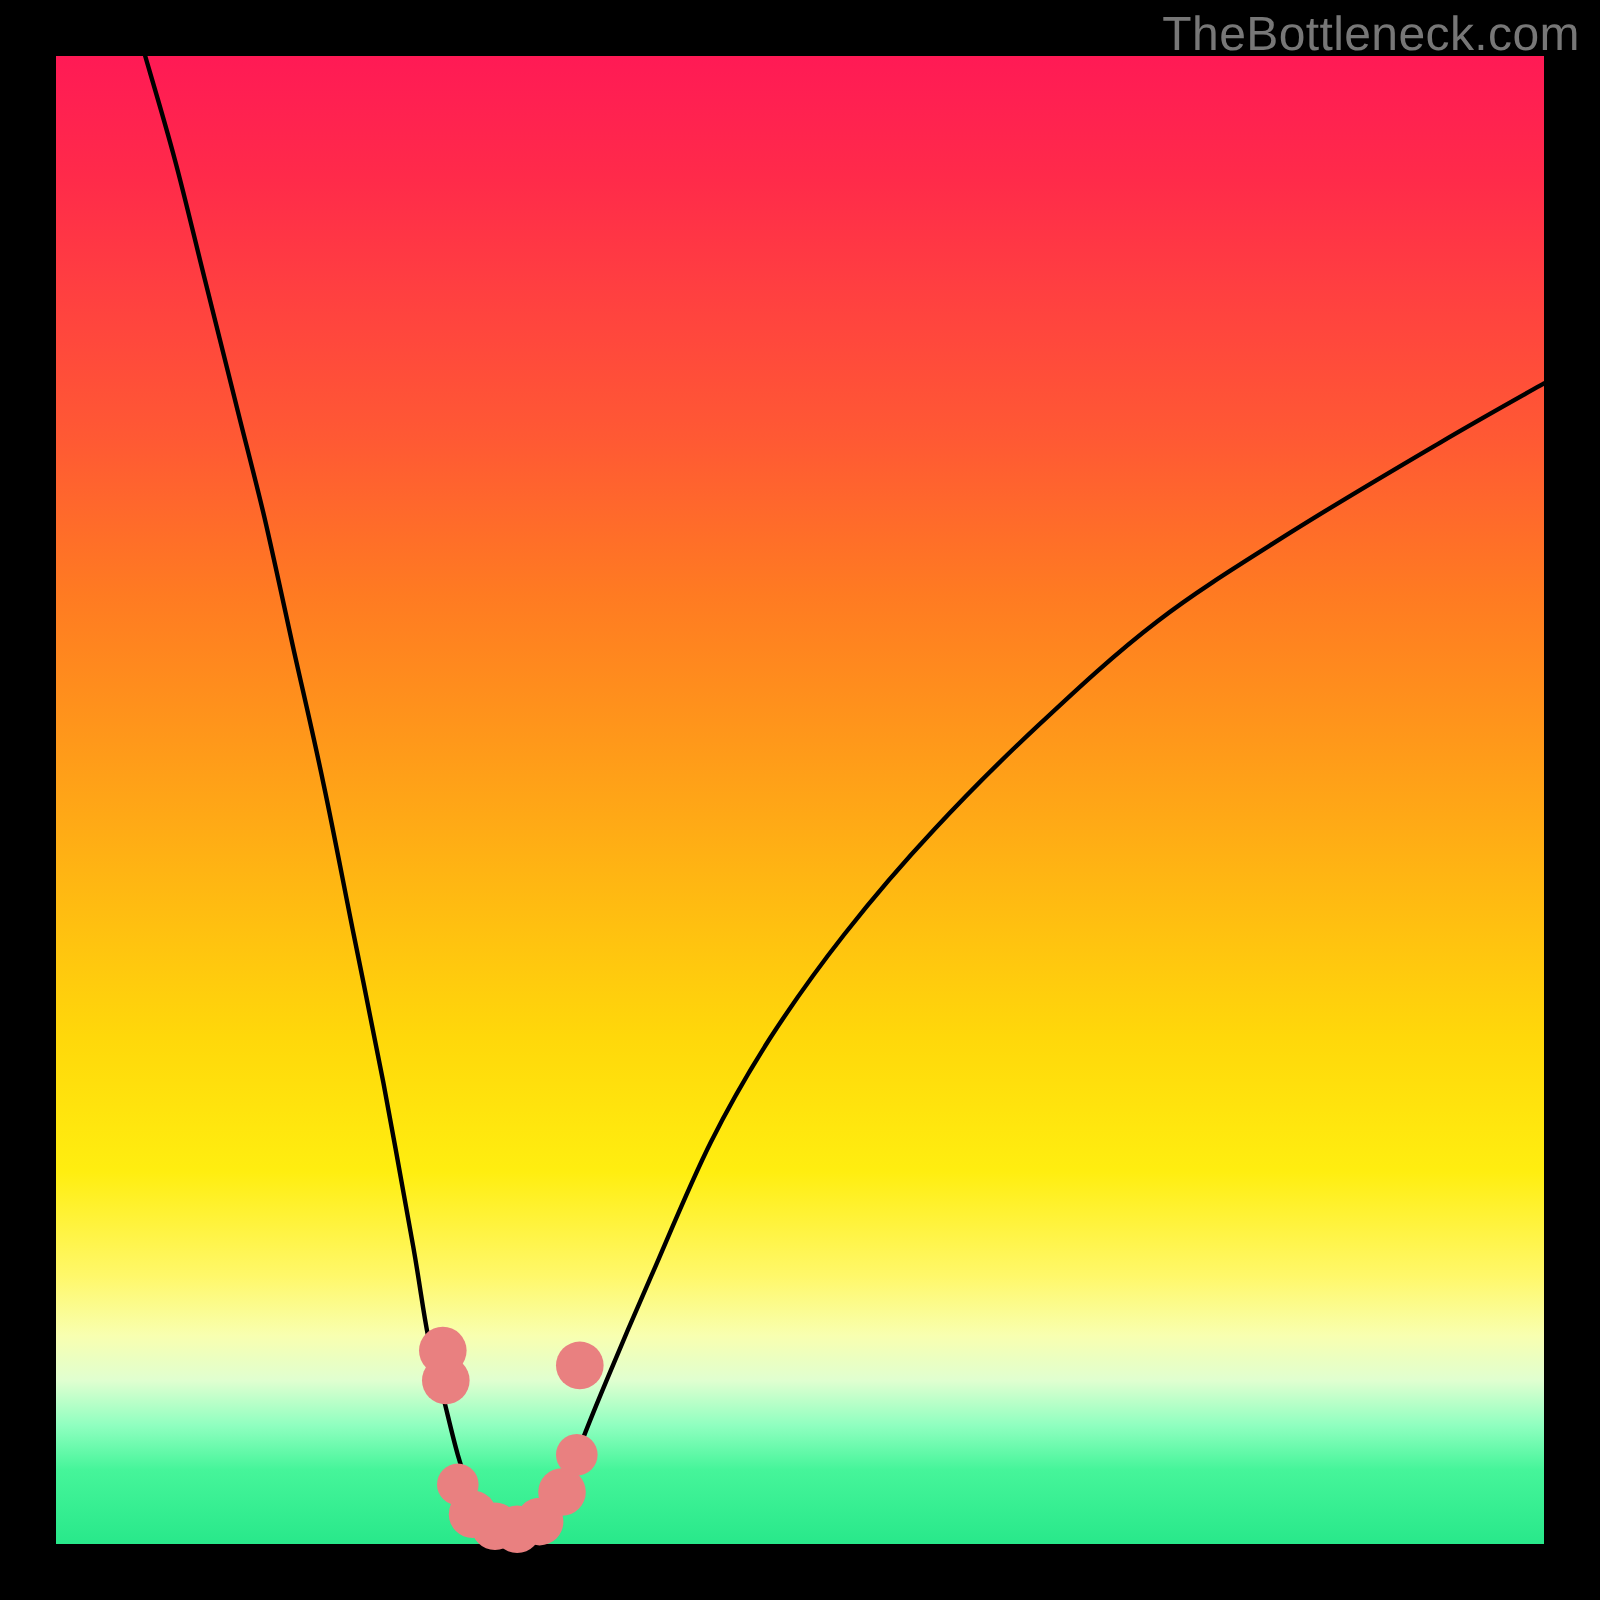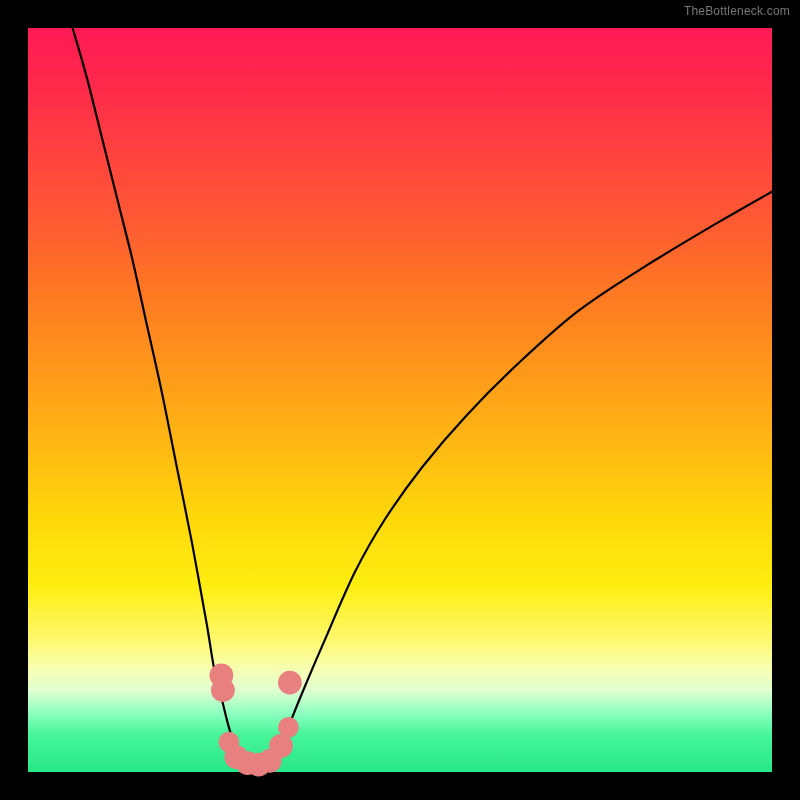--- a/index.html
+++ b/index.html
@@ -42,21 +42,21 @@
       #90ffc0 92%,
       #46f59a 95%,
       #28e88a 100%
     );
   }
   .watermark {
     position: absolute;
     top: 4px;
     right: 10px;
     color: #777;
-    font-size: 12px;
+    font-size: 24px;
     font-weight: 500;
     font-family: Arial, sans-serif;
     letter-spacing: 0.2px;
   }
   svg.curve {
     position: absolute;
     top: 0;
     left: 0;
     width: 744px;
     height: 744px;

